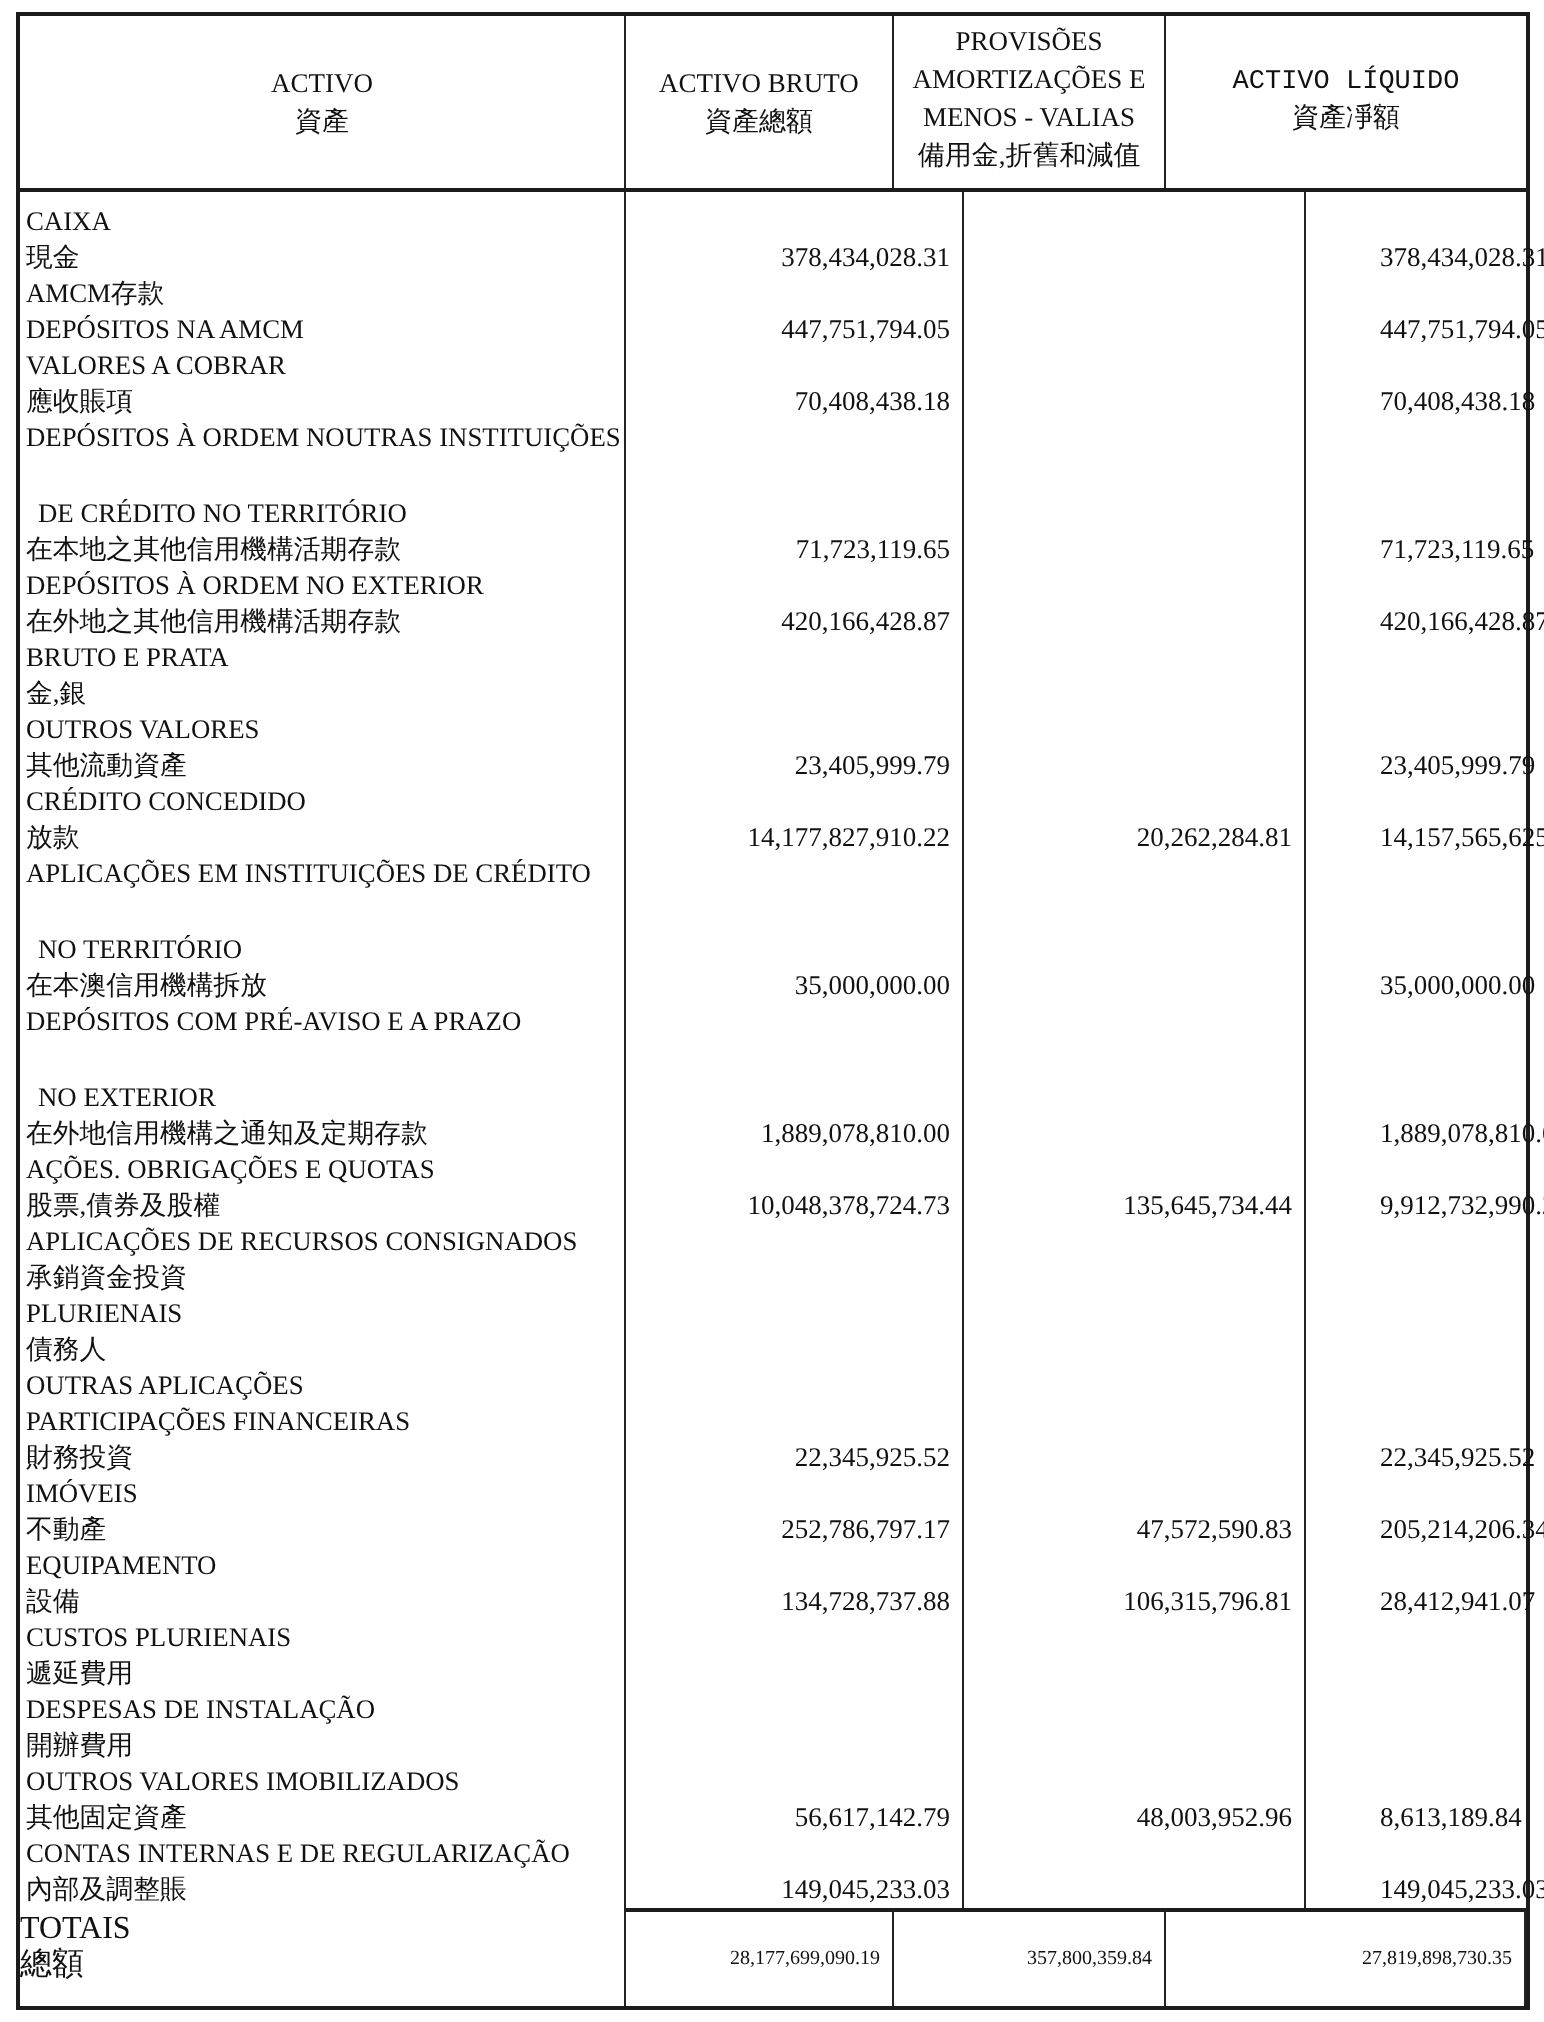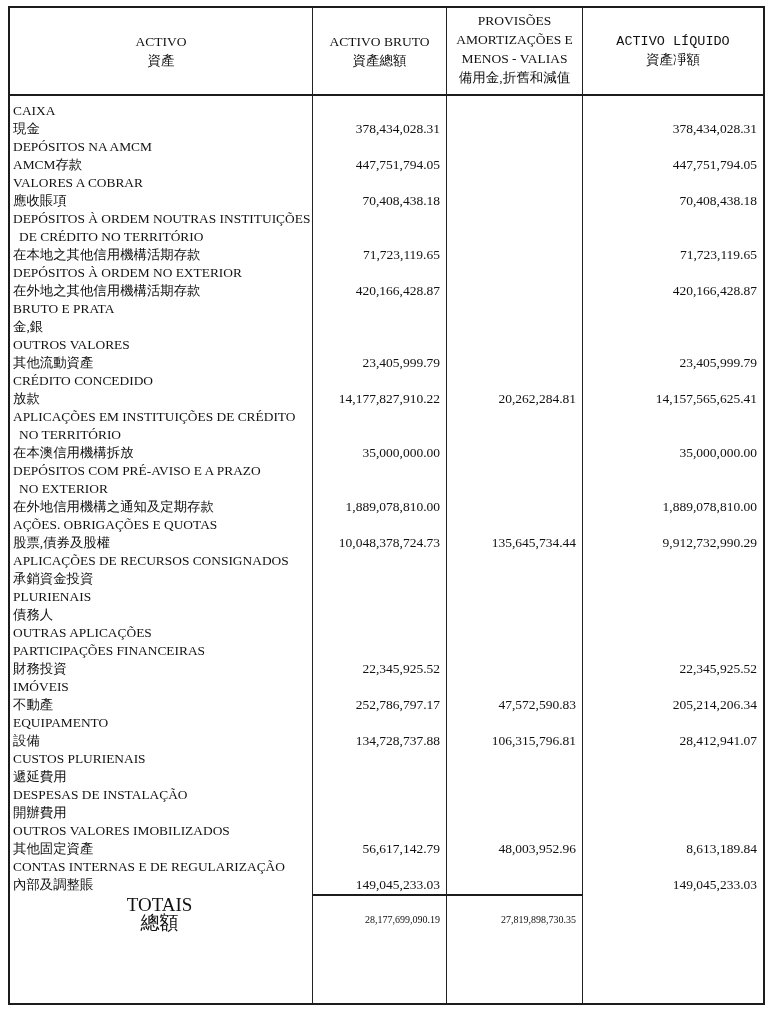--- a/index.html
+++ b/index.html
@@ -37,51 +37,52 @@
     font-size: 13.5px;
     line-height: 19px;
   }
   .th:last-child { border-right: none; font-family: Liberation Mono, monospace; }
   .th.tall { justify-content: flex-start; padding-top: 3px; line-height: 19px; }
   
   .tbody { flex: none; }
   .row {
     display: grid;
     grid-template-columns: 303px 134px 136px 1fr;
+    gap: 35px;
   }
   .cell { border-right: 1px solid #222; }
   .cell:last-child { border-right: none; }
   .row:first-child .cell { padding-top: 6px; }
   .label {
     padding-left: 3px;
     font-size: 13.4px;
     line-height: 18px;
     white-space: nowrap;
   }
-  .label .cont { padding-left: 6px; }
+  .label .cont { padding-left: 6px; margin-top: 20px; }
   .val {
     display: flex;
     align-items: flex-end;
     justify-content: flex-end;
     padding: 0 6px 0 2px;
     font-size: 13.5px;
     line-height: 18px;
     white-space: nowrap;
   }
   
   .trow {
     flex: 1;
     display: grid;
     grid-template-columns: 303px 134px 136px 1fr;
   }
   .trow .cell { border-right: 1px solid #222; }
   .trow .t-label {
-    text-align: center;
+    text-align: left;
     padding: 2px 3px 0 0;
-    font-size: 19px;
+    font-size: 16px;
     line-height: 18px;
   }
   .trow .t-val {
     border-top: 2px solid #1c1c1c;
     display: flex;
     align-items: flex-start;
     justify-content: flex-end;
     padding: 18px 6px 12px 2px;
     font-size: 10px;
     white-space: nowrap;
@@ -118,22 +119,22 @@
         <div class="cell label">
           <div class="">CAIXA</div>
           <div>現金</div>
         </div>
         <div class="cell val">378,434,028.31</div>
         <div class="cell val"></div>
         <div class="cell val">378,434,028.31</div>
       </div>
       <div class="row">
         <div class="cell label">
+          <div>AMCM存款</div>
           <div class="">DEPÓSITOS NA AMCM</div>
-          <div>AMCM存款</div>
         </div>
         <div class="cell val">447,751,794.05</div>
         <div class="cell val"></div>
         <div class="cell val">447,751,794.05</div>
       </div>
       <div class="row">
         <div class="cell label">
           <div class="">VALORES A COBRAR</div>
           <div>應收賬項</div>
         </div>
@@ -306,16 +307,17 @@
         <div class="cell val">149,045,233.03</div>
       </div>
     </div>
 
   <div class="trow">
     <div class="cell t-label">
       <div>TOTAIS</div>
       <div>總額</div>
     </div>
     <div class="cell t-val">28,177,699,090.19</div>
+    <div class="cell t-val">357,800,359.84</div>
     <div class="cell t-val">27,819,898,730.35</div>
   </div>
 
 </div>
 
 </body></html>

